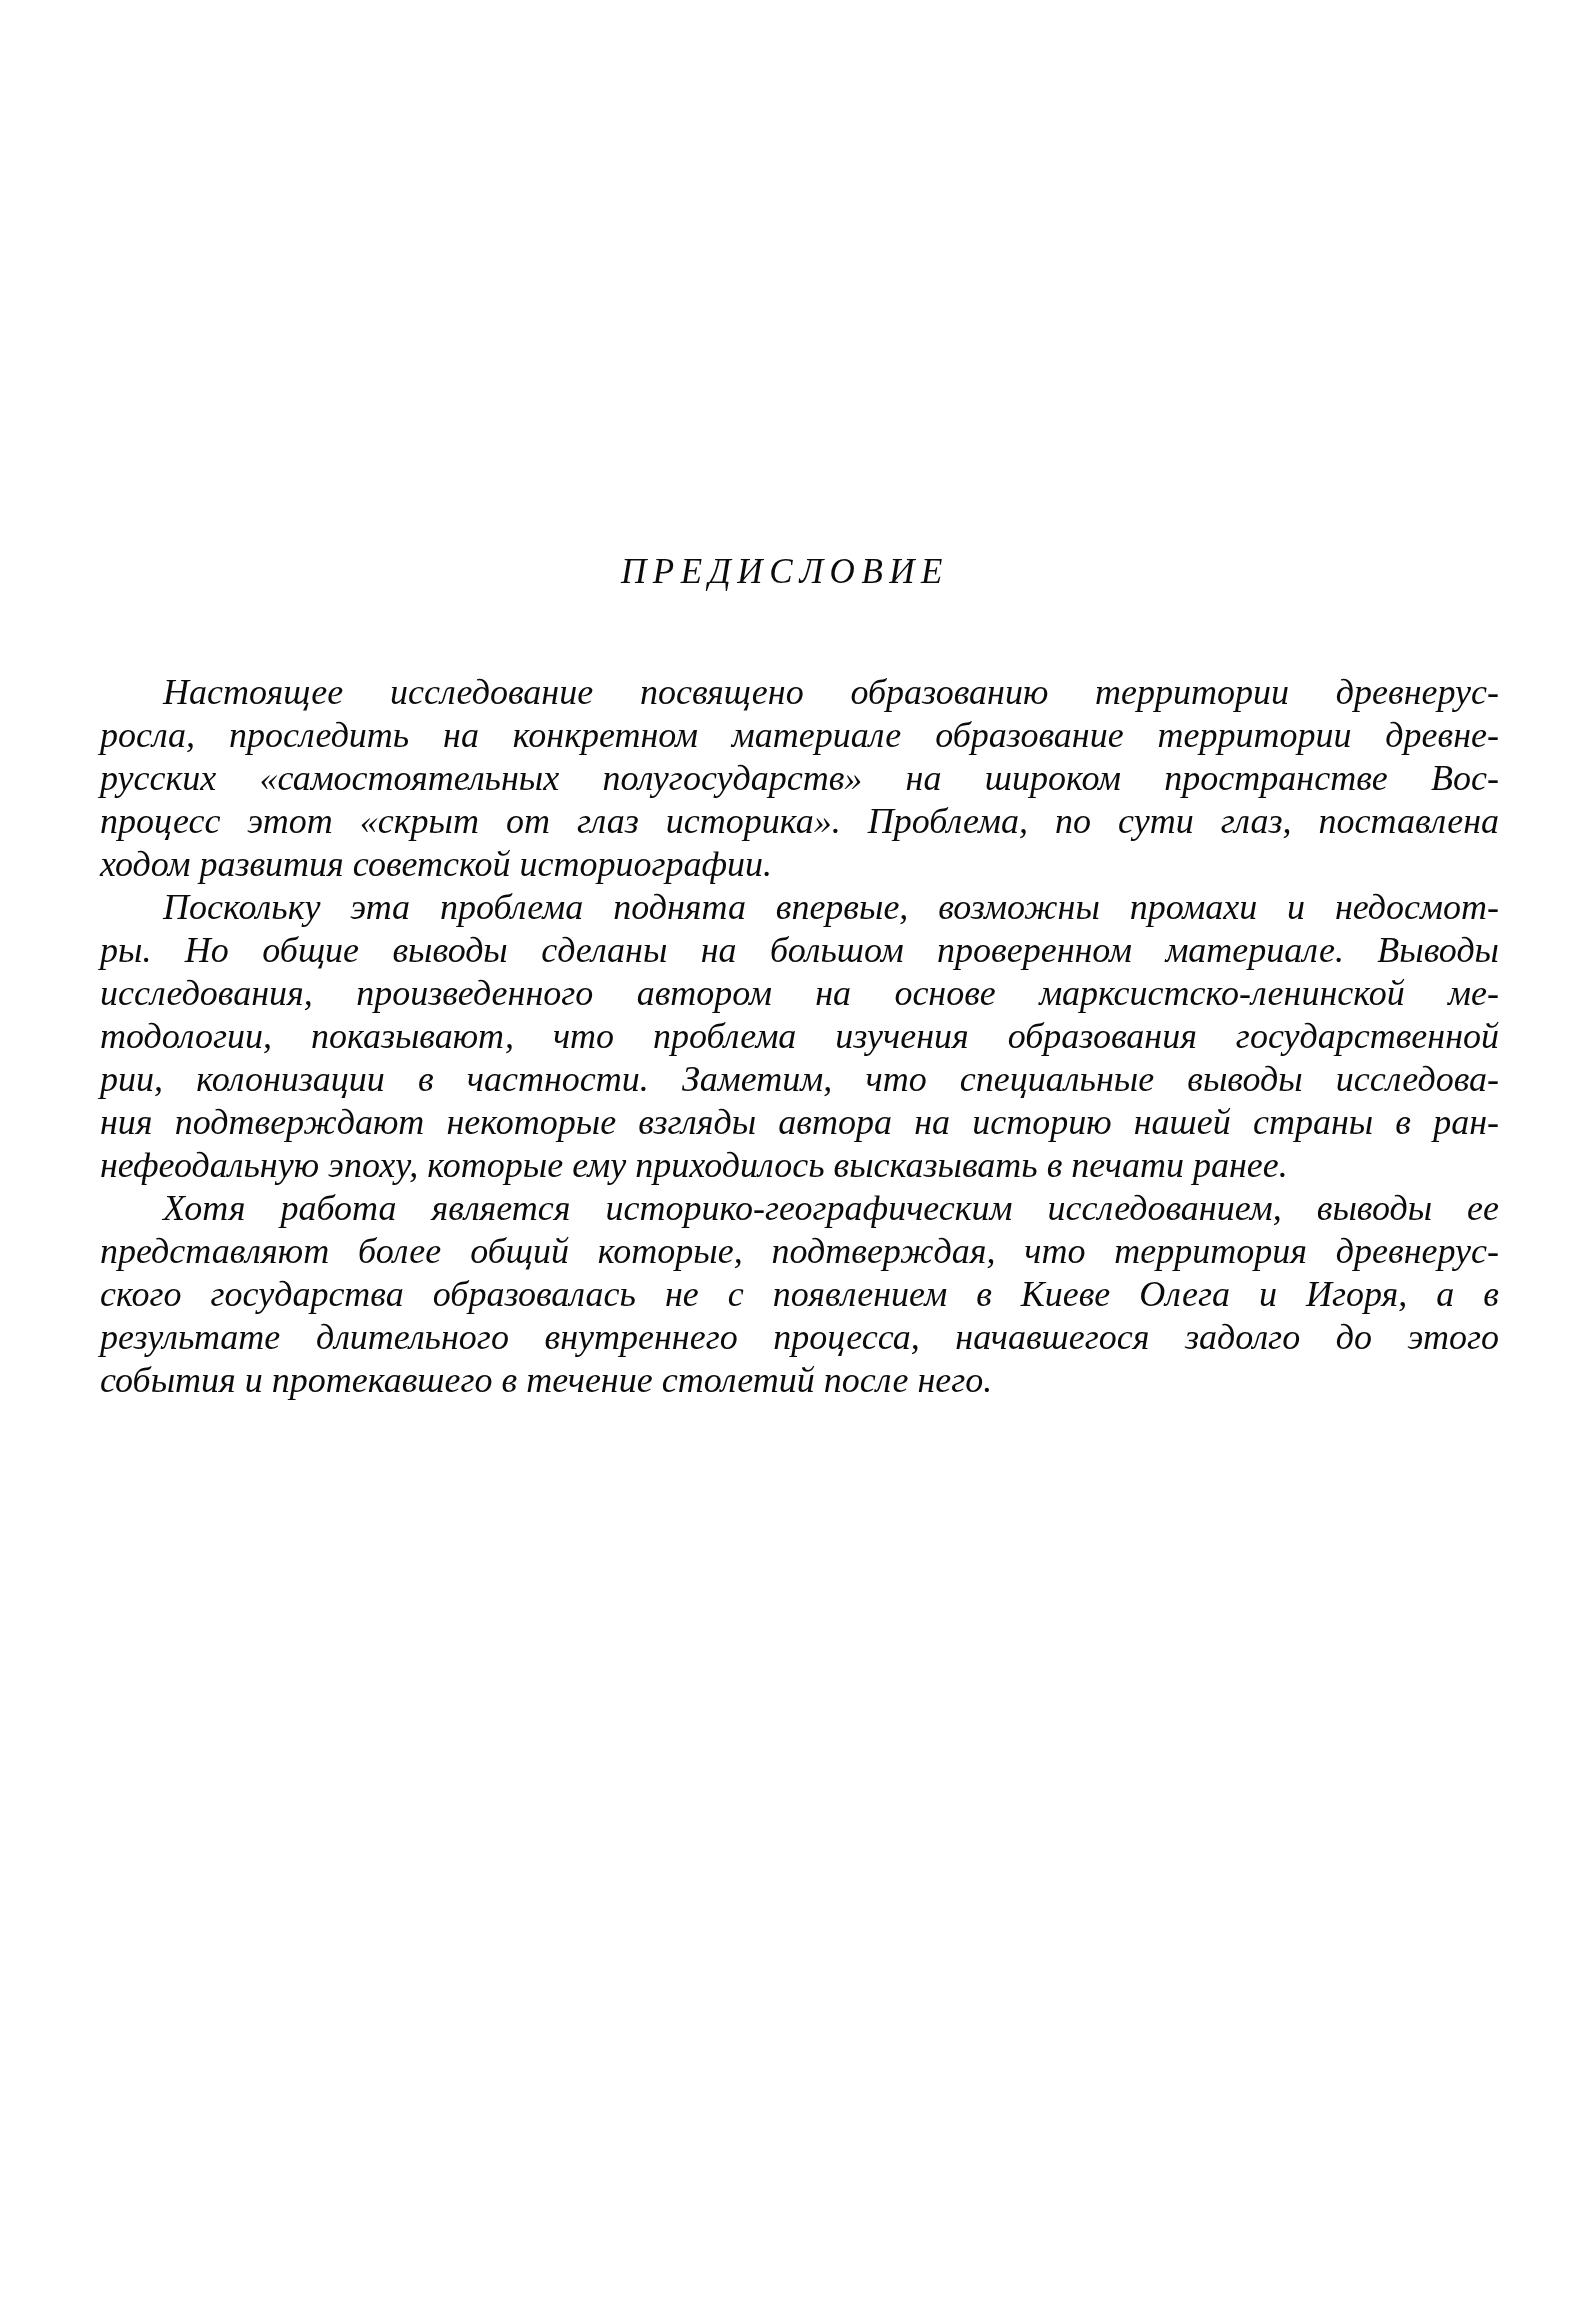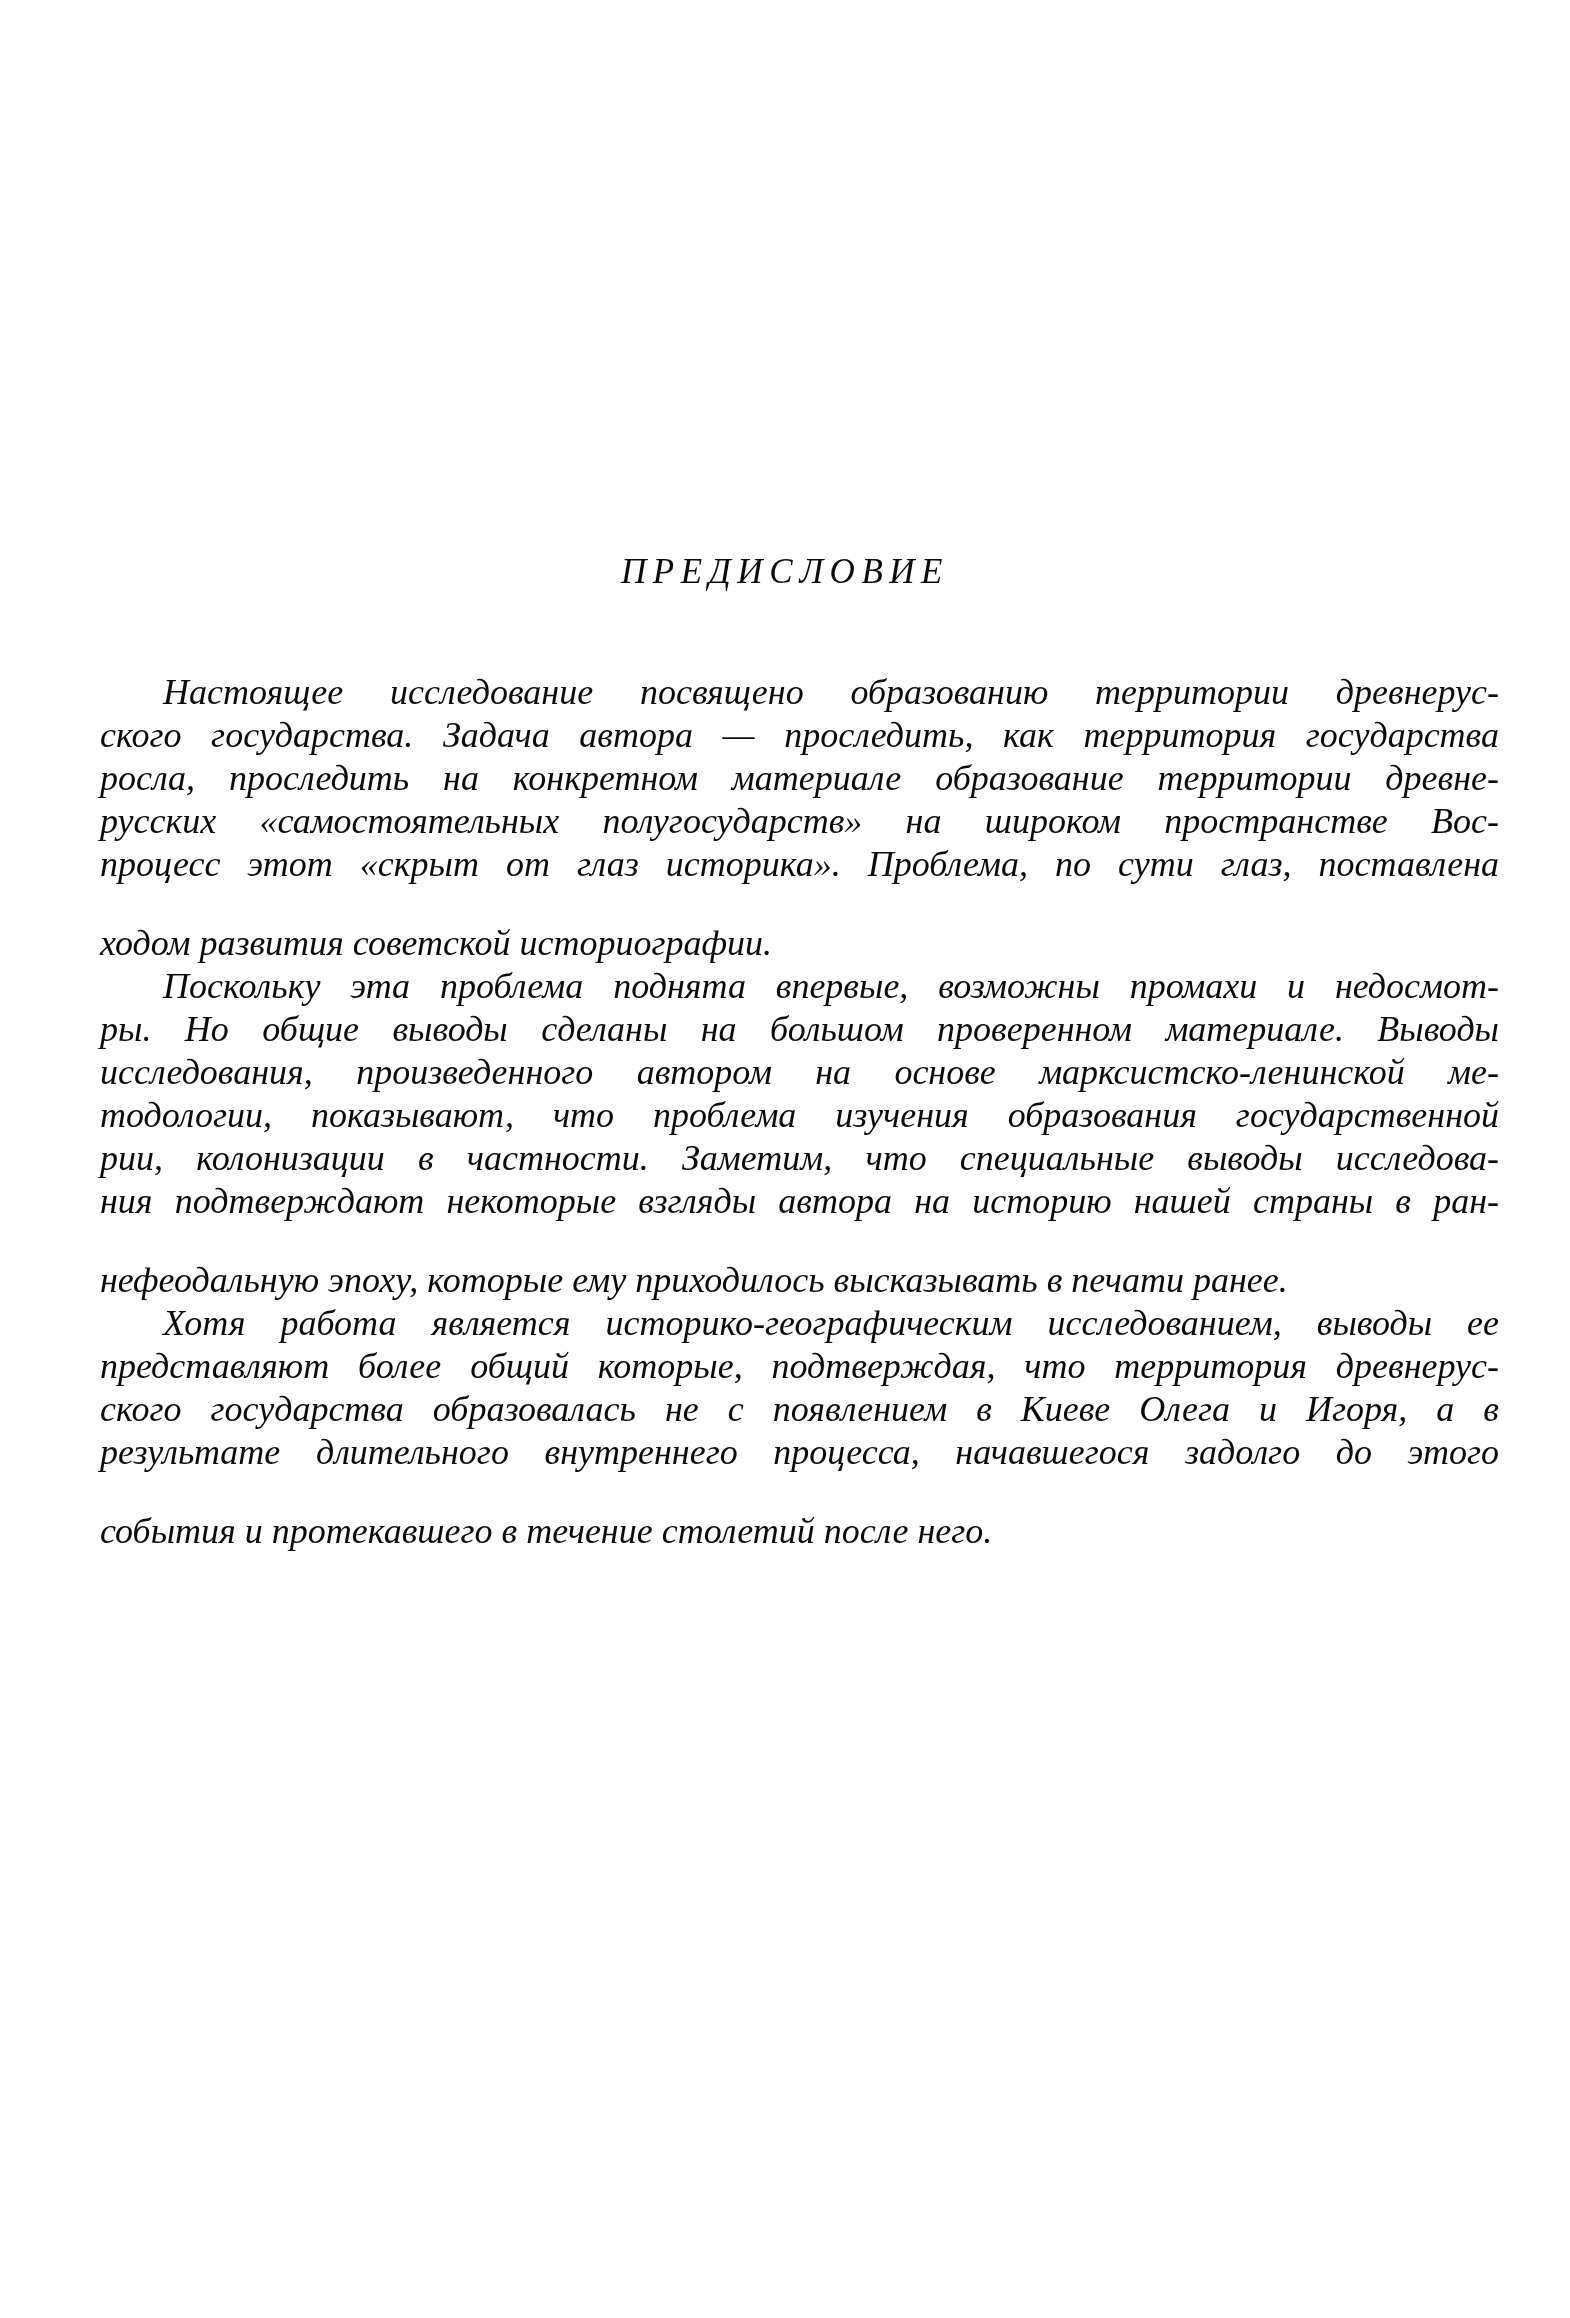--- a/index.html
+++ b/index.html
@@ -49,32 +49,30 @@
     display: block;
     text-align: justify;
     text-align-last: justify;
     text-justify: inter-word;
   }
   .line.first {
     text-indent: 63px;
   }
   .line.last {
     text-align-last: left;
-    margin-top: 36px;
   }
 </style>
 </head>
 <body>
 
 <div class="page">
   <h1 class="chapter-title">ПРЕДИСЛОВИЕ</h1>
   <div class="body-text">
       <p>
         <span class="line first">Настоящее исследование посвящено образованию территории древнерус-</span>
-        <span class="line">ского государства. Задача автора — проследить, как территория государства</span>
         <span class="line">росла, проследить на конкретном материале образование территории древне-</span>
         <span class="line">русских «самостоятельных полугосударств» на широком пространстве Вос-</span>
         <span class="line">процесс этот «скрыт от глаз историка». Проблема, по сути глаз, поставлена</span>
         <span class="line last">ходом развития советской историографии.</span>
       </p>
       <p>
         <span class="line first">Поскольку эта проблема поднята впервые, возможны промахи и недосмот-</span>
         <span class="line">ры. Но общие выводы сделаны на большом проверенном материале. Выводы</span>
         <span class="line">исследования, произведенного автором на основе марксистско-ленинской ме-</span>
         <span class="line">тодологии, показывают, что проблема изучения образования государственной</span>

